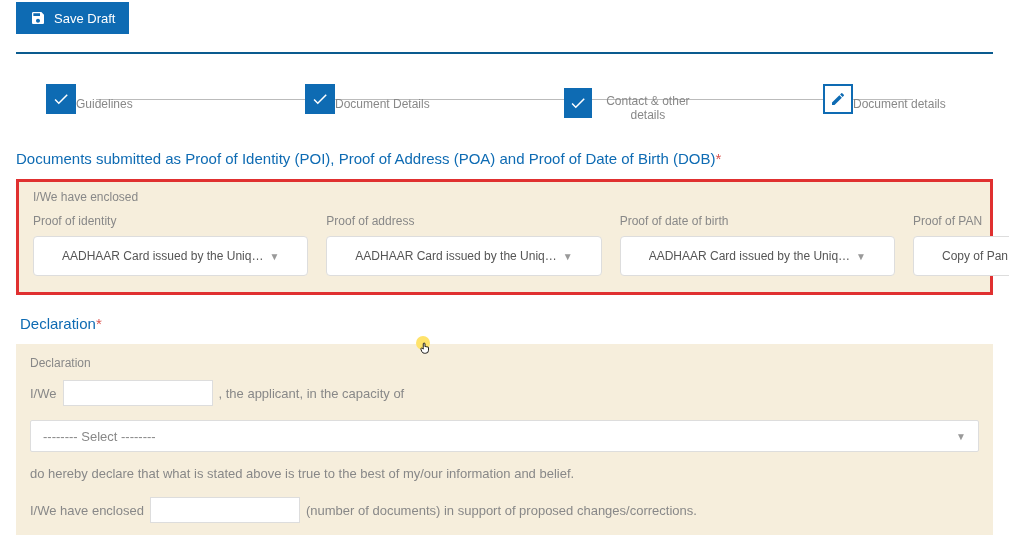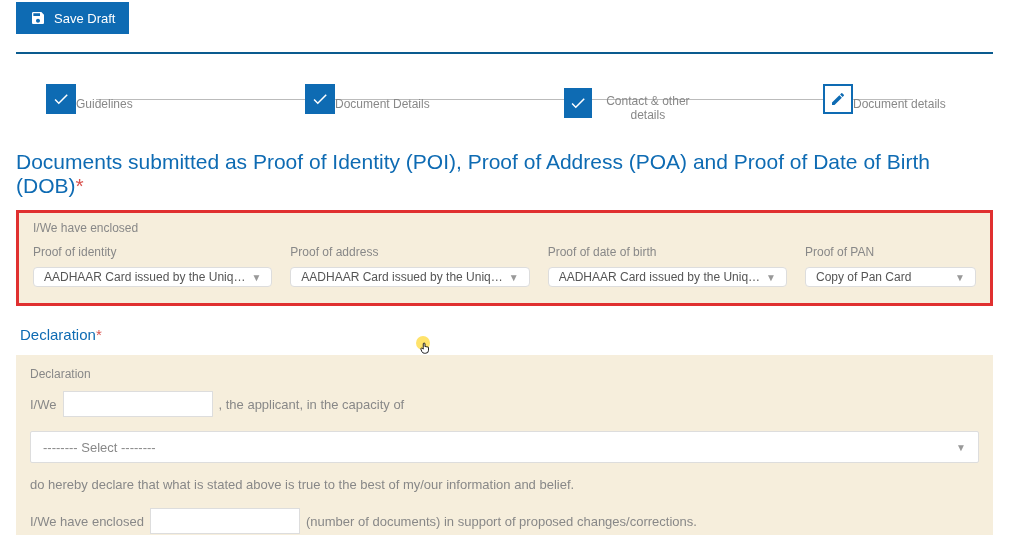--- a/index.html
+++ b/index.html
@@ -74,43 +74,43 @@
     border: 2px solid #0e6bb3;
   }
   .step-label {
     margin-top: 10px;
     color: #888;
     font-size: 12px;
     text-align: center;
   }
   .section-title {
     color: #0e6bb3;
-    font-size: 21px;
+    font-size: 15px;
     margin-bottom: 12px;
   }
   .req { color: #d9534f; }
   .doc-panel {
     border: 3px solid #e03030;
     background: #f6eedc;
     padding: 8px 14px 16px 14px;
     margin-bottom: 20px;
   }
   .enclosed-label { color: #888; font-size: 12px; margin-bottom: 10px; }
   .doc-row { display: flex; gap: 18px; }
   .doc-col { flex: 1; display: flex; flex-direction: column; }
   .doc-label { color: #888; font-size: 12px; margin-bottom: 8px; }
   .select {
     background: #fff;
     border: 1px solid #ddd;
     border-radius: 4px;
-    height: 20px;
+    height: 40px;
     display: flex;
     align-items: center;
     justify-content: space-between;
-    padding: 0 10px;
+    padding: 0 28px;
     font-size: 12px;
     color: #555;
     cursor: pointer;
   }
   .select-text {
     white-space: nowrap;
     overflow: hidden;
     text-overflow: ellipsis;
     flex: 1;
   }

